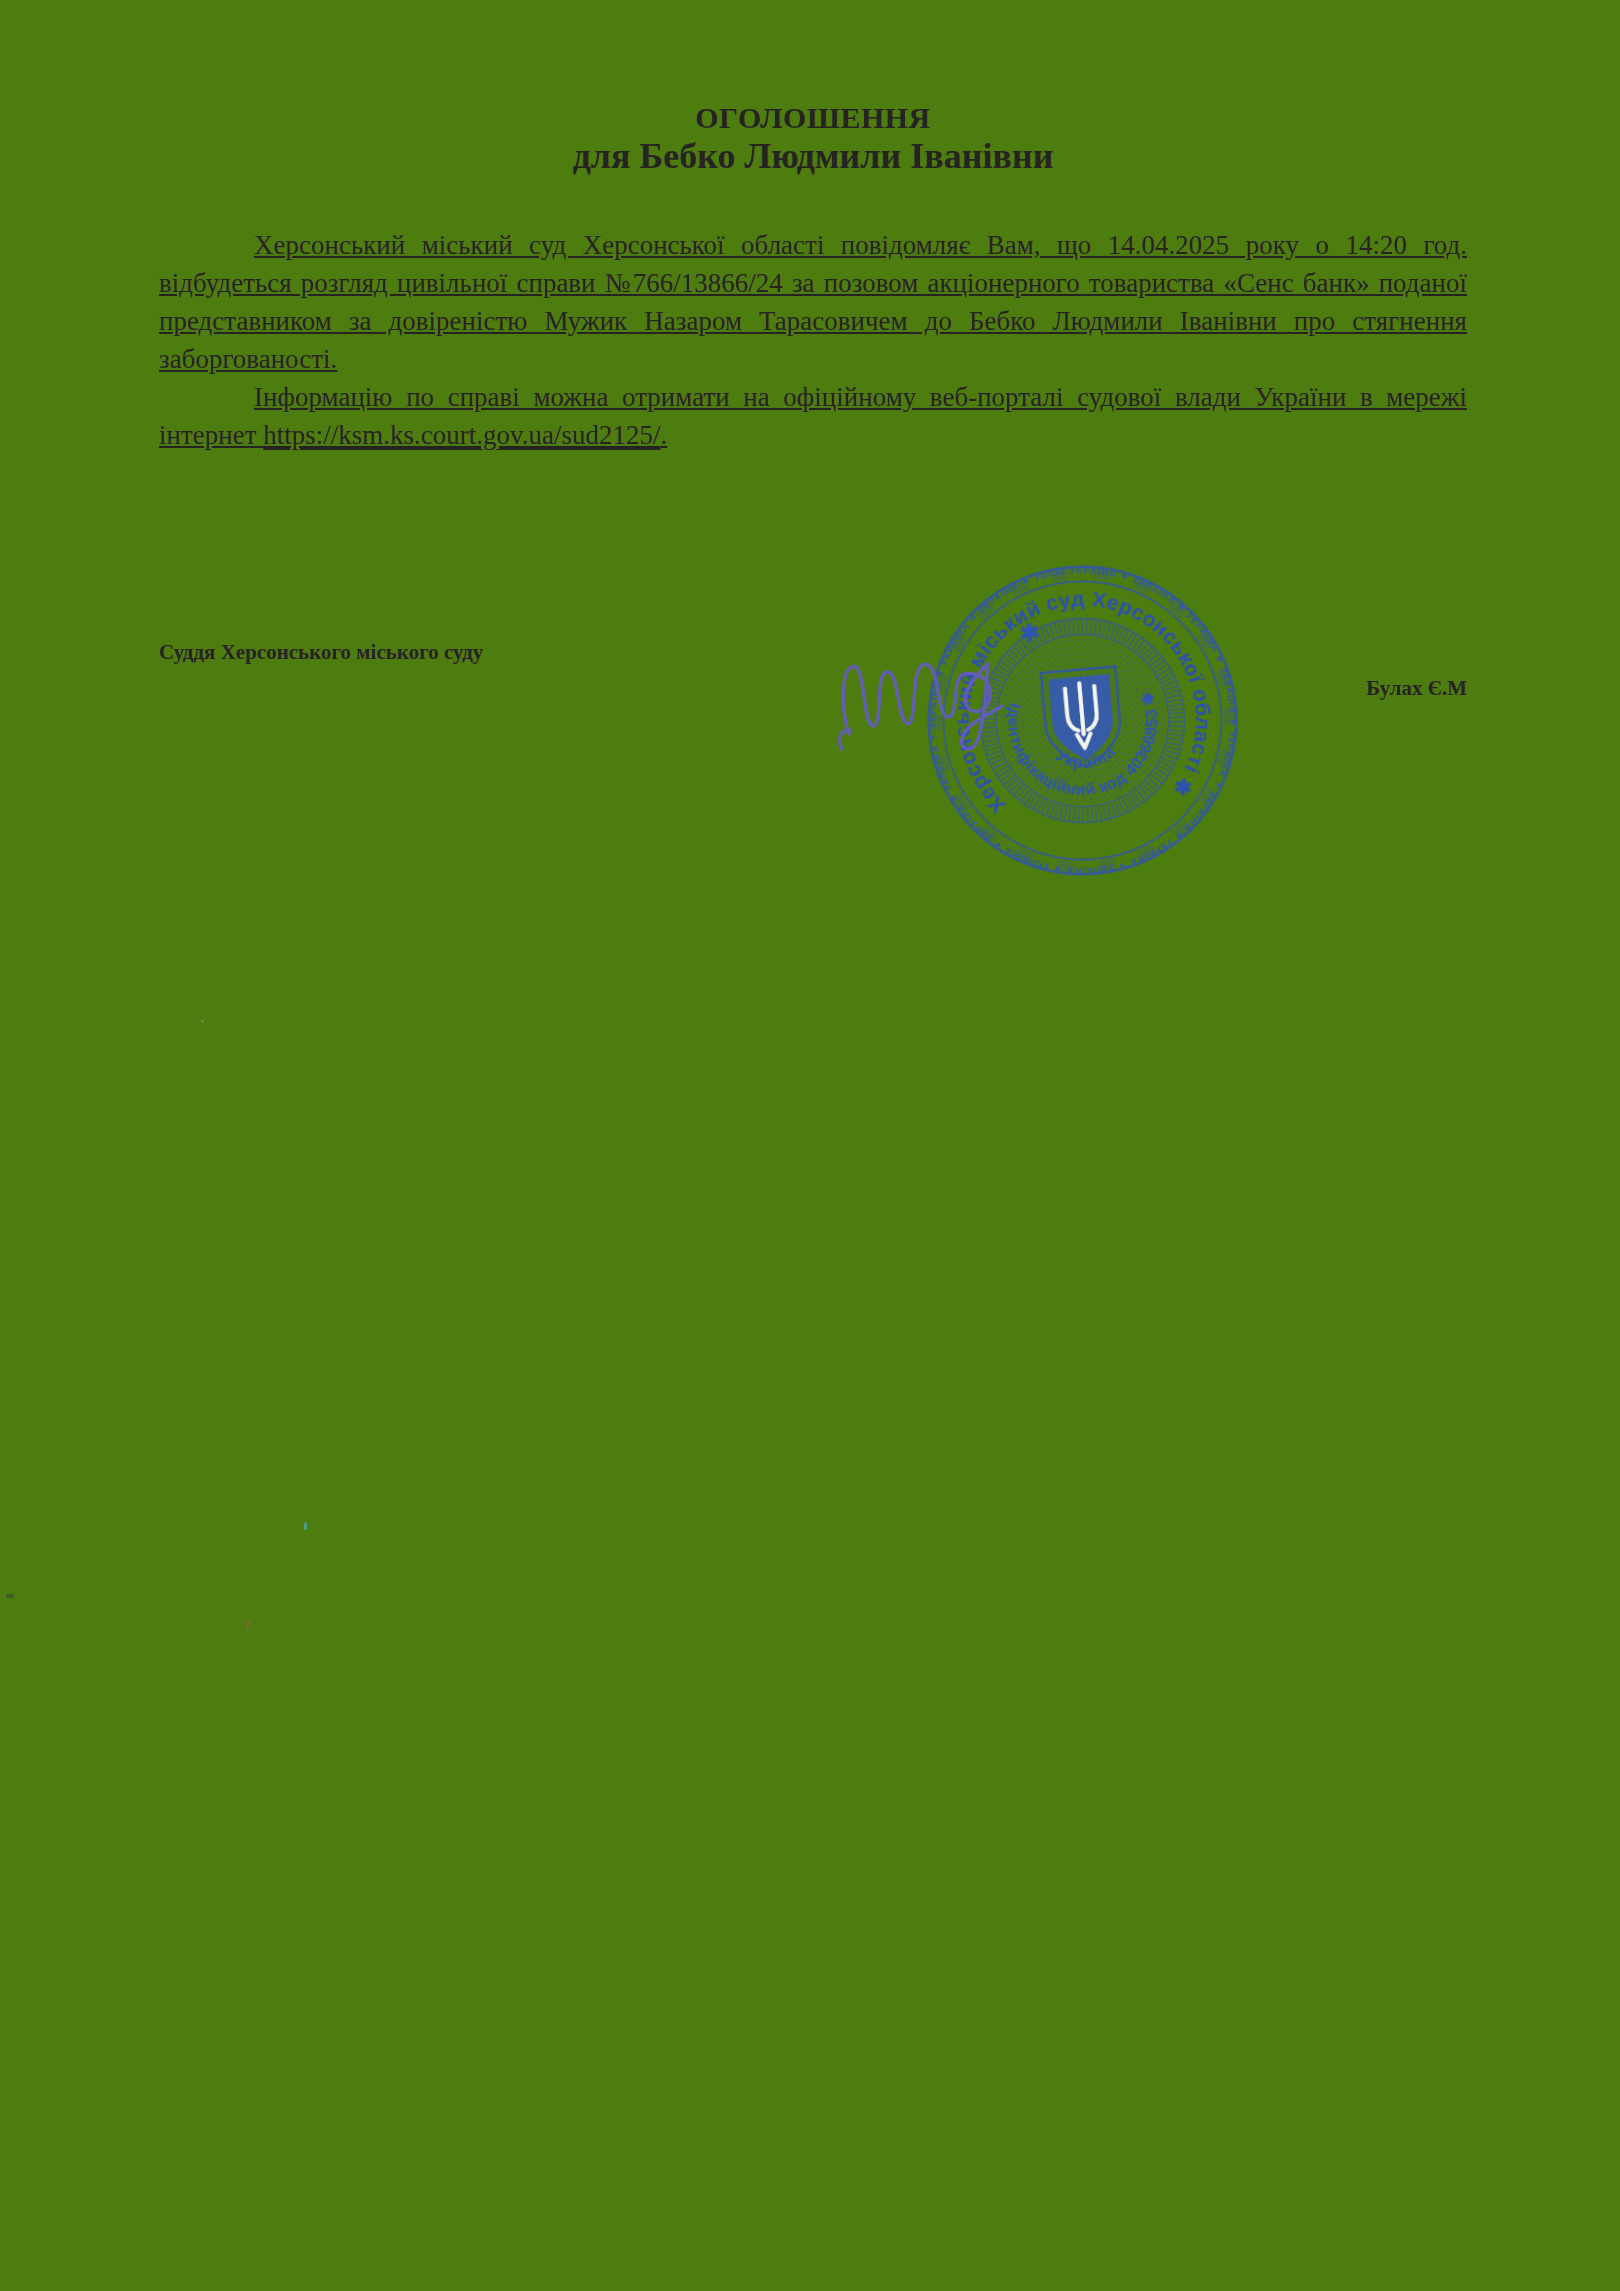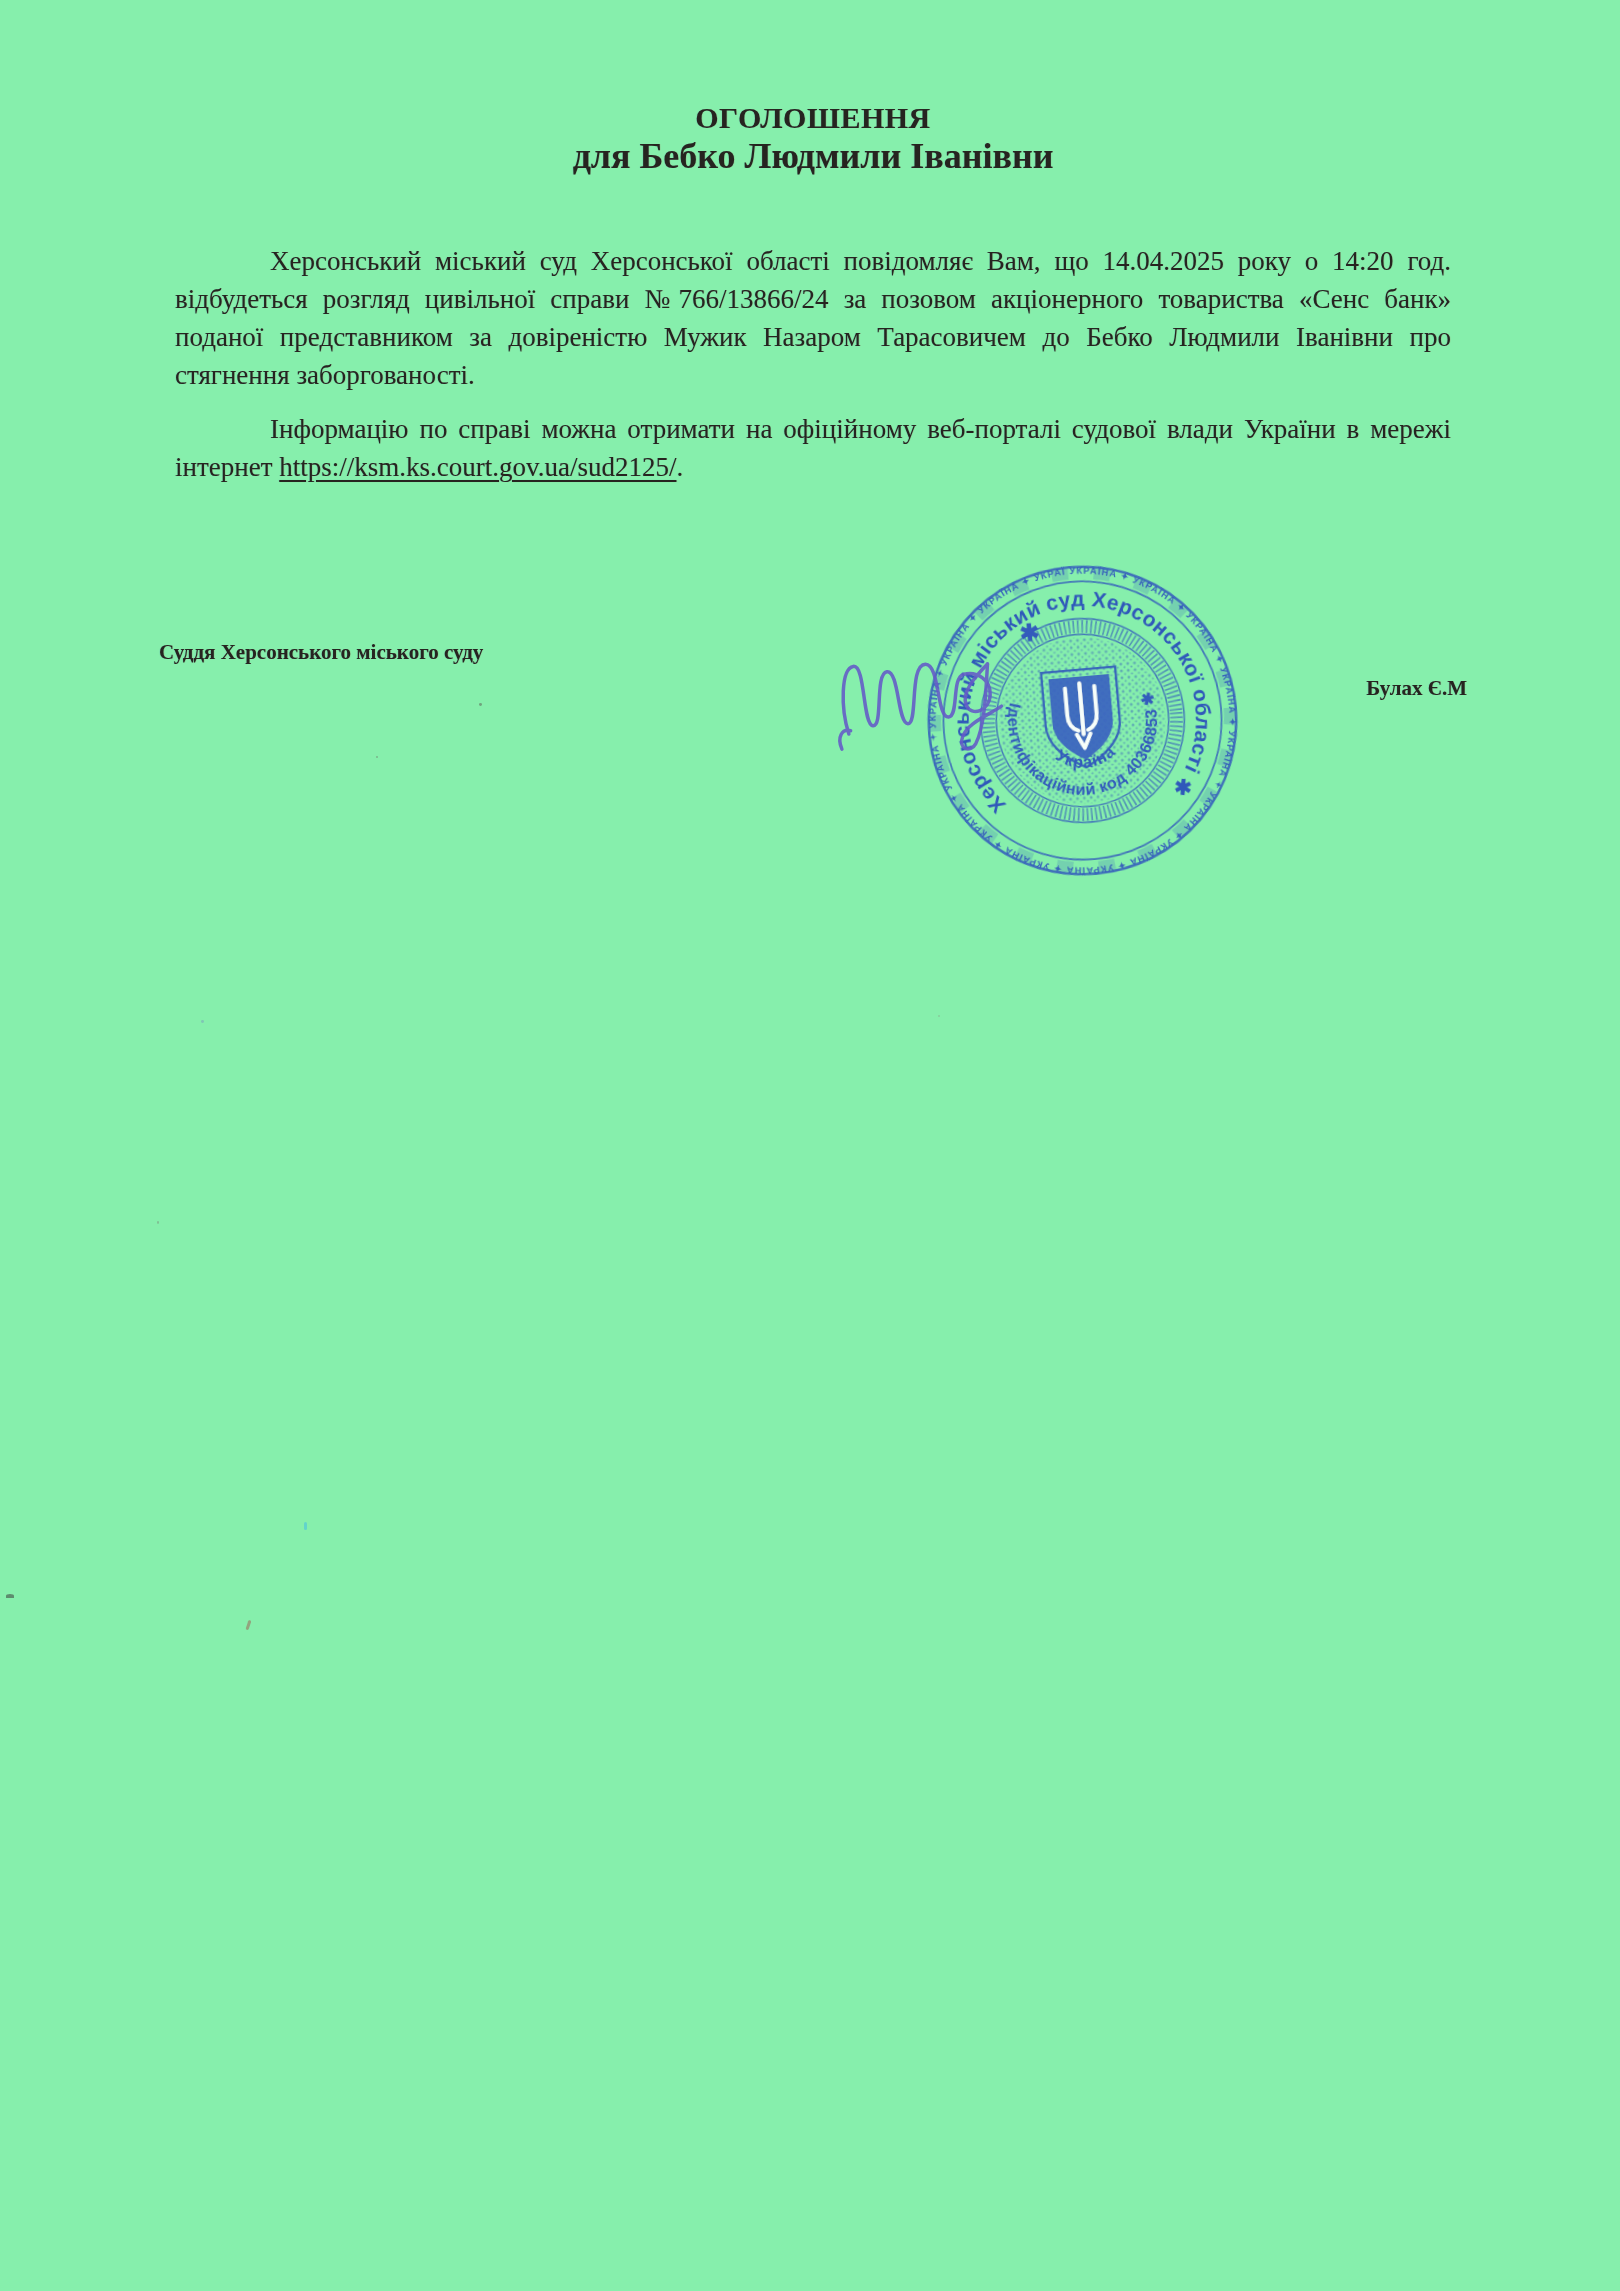--- a/index.html
+++ b/index.html
@@ -1,19 +1,19 @@
 <!DOCTYPE html>
 <html><head>
 <meta charset="utf-8">
 <style>
   html,body{margin:0;padding:0;background:#e8e8e8;}
   .page{
     position:relative;
     width:1620px;height:2292px;
-    background:#86efac;
+    background:#4d7c0f;
     font-family:"Liberation Serif", serif;
     color:#262420;
     overflow:hidden;
     margin:0 auto;
   }
   .chroma{
     text-shadow: 0.7px 0.2px 0 rgba(175,60,40,0.14), -0.7px -0.2px 0 rgba(45,75,190,0.13);
   }
   .title-wrap{
     position:absolute;left:159px;top:98px;width:1308px;
@@ -23,21 +23,21 @@
     font-size:30px;font-weight:700;line-height:39px;letter-spacing:0.5px;
   }
   .doc-subtitle{
     font-size:36px;font-weight:700;line-height:39px;
   }
   .body-text{
     position:absolute;left:159px;top:226px;width:1308px;
     font-size:27px;line-height:38px;
     text-align:justify;
   }
-  .body-text p{margin:16px;text-indent:95px;}
+  .body-text p{margin:0;text-indent:95px;text-decoration:underline;}
   .doc-link{
     color:inherit;text-decoration:underline;text-underline-offset:3.9px;
     text-decoration-thickness:1.5px;
   }
   .sig-block{
     position:absolute;left:159px;top:632px;width:1308px;height:108px;
     font-weight:700;font-size:21px;line-height:40px;
   }
   .sig-name{
     position:absolute;right:0;top:36px;white-space:nowrap;

